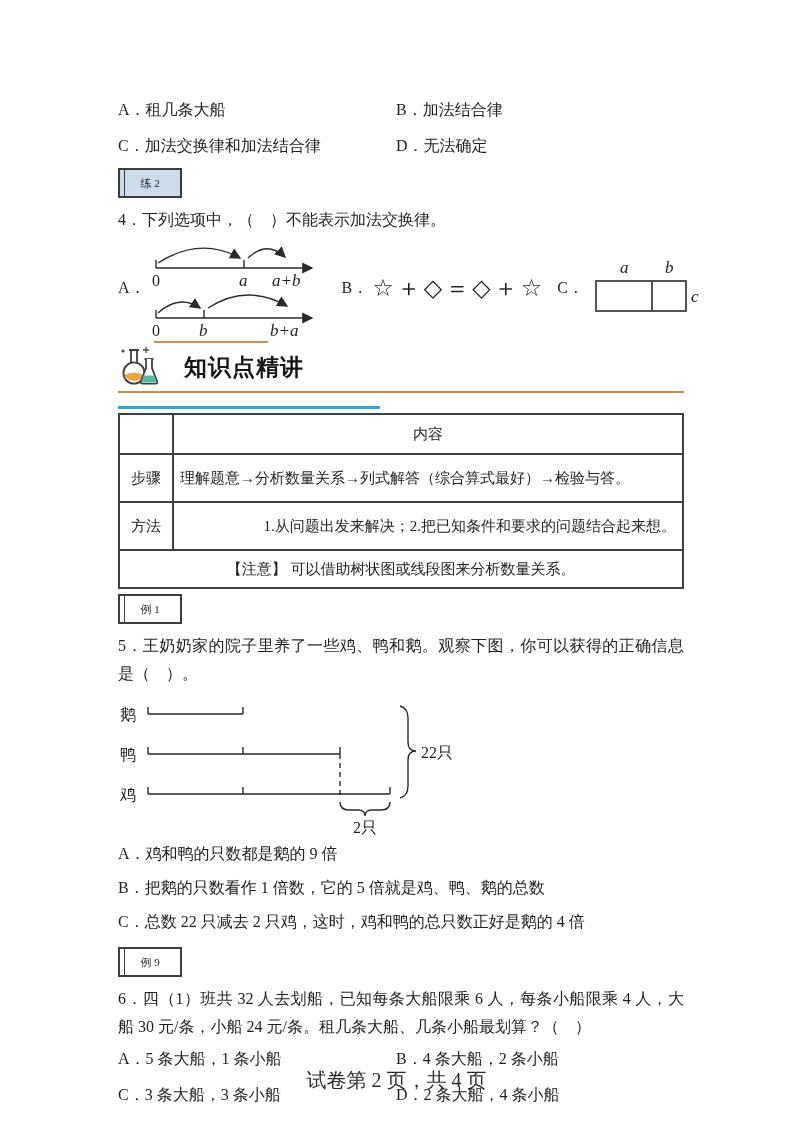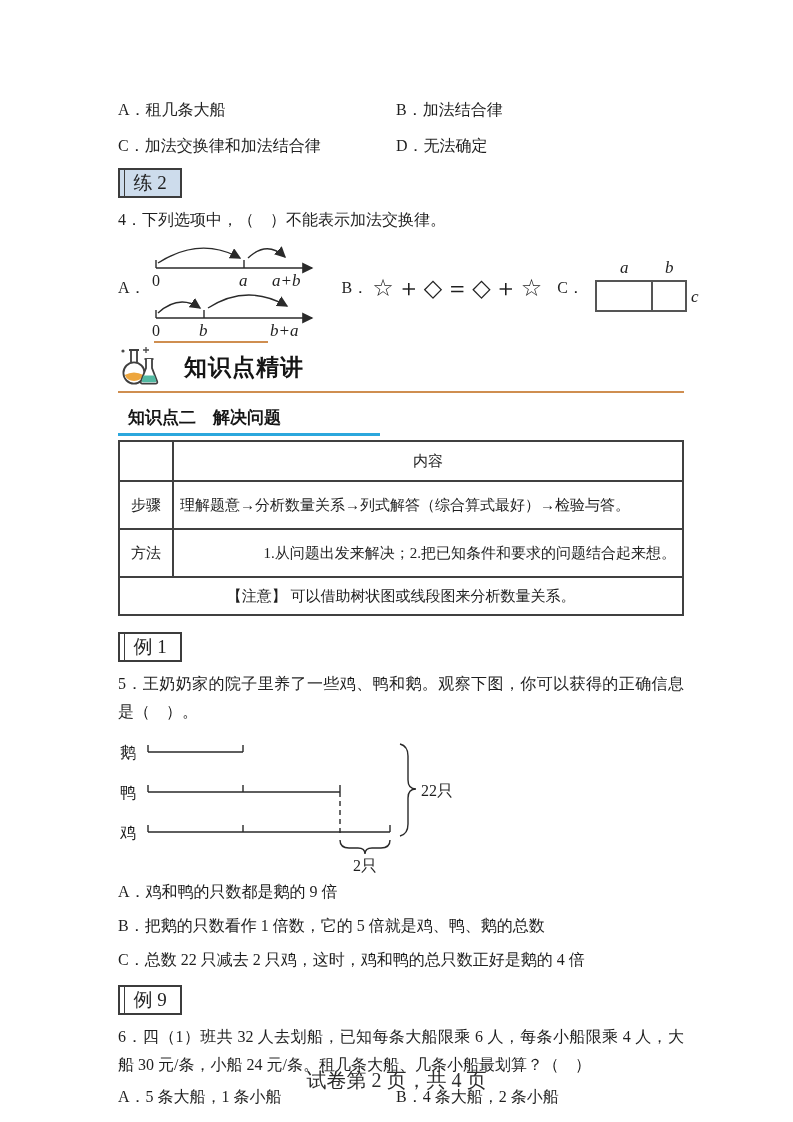--- a/index.html
+++ b/index.html
@@ -13,21 +13,21 @@
   .content { position:absolute; left:118px; top:96px; width:566px; }
 
   
   .opt-grid { display:grid; grid-template-columns:278px 1fr; line-height:27px; margin-bottom:9px; }
   .opt-line { line-height:27px; margin-bottom:7px; }
 
   
   .badge {
     position:relative; width:64px; height:30px; border:2px solid #3c3c3c;
     display:flex; align-items:center; justify-content:center;
-    font-size:19px; background:#ffffff; margin:4px 0 8px 0;
+    font-size:11px; background:#ffffff; margin:4px 0 8px 0;
   }
   .badge::before { content:""; position:absolute; left:4px; top:0; bottom:0; width:1px; background:#3c3c3c; }
   .badge.blue { background:#cddcec; }
 
   .stem { line-height:28px; margin-bottom:4px; text-align:justify; }
 
   
   .q4-row { display:flex; align-items:center; gap:12px; height:100px; margin-bottom:2px; }
   .q4-opt { display:flex; align-items:center; gap:4px; }
   .q4-eq { font-size:24px; letter-spacing:3px; white-space:nowrap; }
@@ -143,21 +143,20 @@
           <path d="M28,14 L28,23 L22.8,36.5 Q22.2,38.6 24.4,38.6 L37.6,38.6 Q39.8,38.6 39.2,36.5 L34,23 L34,14" fill="#ffffff" stroke="#3f3f3f" stroke-width="1.8"></path>
           <path d="M25.4,30.5 L23.8,35.8 Q23.4,37.2 25,37.2 L37,37.2 Q38.6,37.2 38.2,35.8 L36.6,30.5 Z" fill="#52b9a2" stroke="none"></path>
         </svg>
         <span class="kp-title">知识点精讲</span>
       </div>
       <div class="kp-underline"></div>
     </div>
 
     
     <div class="kp2">
-      <div class="kp2-text">知识点二　解决问题</div>
       <div class="kp2-line"></div>
     </div>
 
     
     <table class="kp-table">
       <tbody>
         <tr>
           <td class="c1"></td>
           <td class="hdr">内容</td>
         </tr>
@@ -169,21 +168,21 @@
           <td class="c1">方法</td>
           <td class="r-method">1.从问题出发来解决；2.把已知条件和要求的问题结合起来想。</td>
         </tr>
         <tr>
           <td class="note" colspan="2">【注意】 可以借助树状图或线段图来分析数量关系。</td>
         </tr>
       </tbody>
     </table>
 
     
-    <div class="badge" style="margin-top:16px;">
+    <div class="badge" style="margin-top:5px;">
       <span>例 1</span>
     </div>
 
     
     <div class="stem">5．王奶奶家的院子里养了一些鸡、鸭和鹅。观察下图，你可以获得的正确信息是（　）。</div>
 
     <svg class="q5-diagram" width="360" height="142" viewBox="0 0 360 142">
       <text x="2" y="26" class="svg-t">鹅</text>
       <text x="2" y="66" class="svg-t">鸭</text>
       <text x="2" y="106" class="svg-t">鸡</text>

